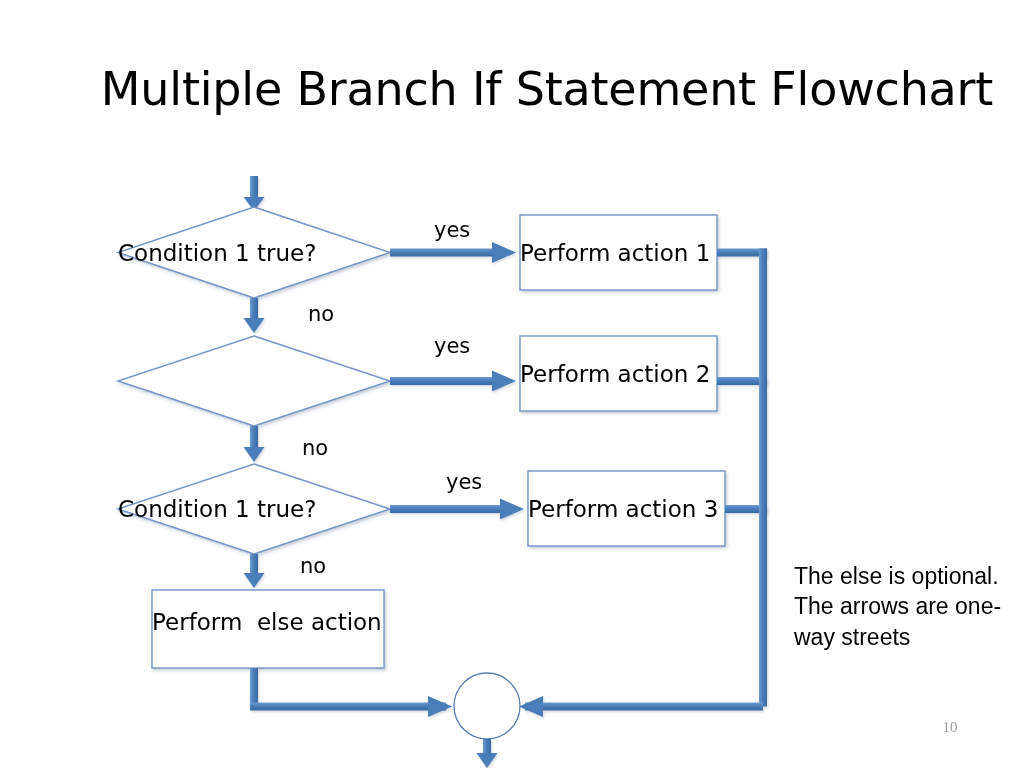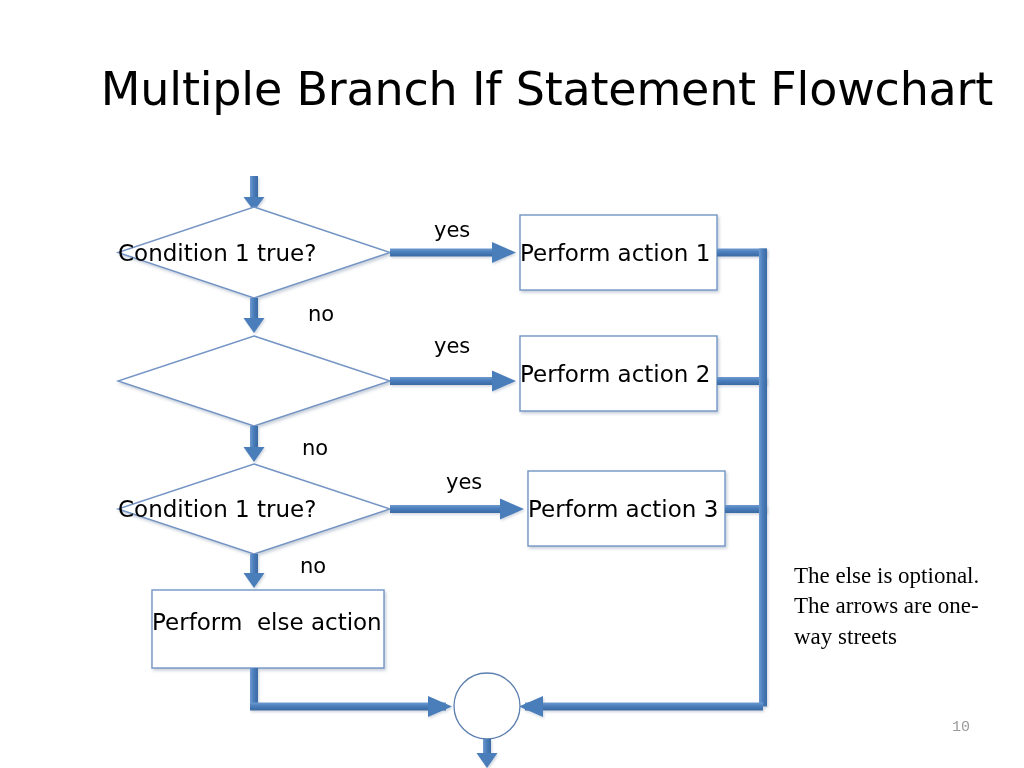--- a/index.html
+++ b/index.html
@@ -64,34 +64,34 @@
     color: #000000;
     white-space: nowrap;
   }
 
   
   .side-note {
     position: absolute;
     left: 794px;
     top: 561px;
     width: 208px;
-    font-family: Liberation Serif, serif;
+    font-family: Liberation Sans, sans-serif;
     font-size: 23px;
     line-height: 1.32;
     color: #000000;
   }
 
   
   .page-number {
     position: absolute;
     left: 930px;
     top: 719px;
     width: 40px;
-    text-align: right;
-    font-family: Liberation Mono, monospace;
+    text-align: center;
+    font-family: Liberation Serif, serif;
     font-size: 15px;
     color: #9a9a9a;
   }
 </style>
 </head>
 <body>
 
 <div id="slide">
 
   <div class="slide-title">Multiple Branch If Statement Flowchart</div>

